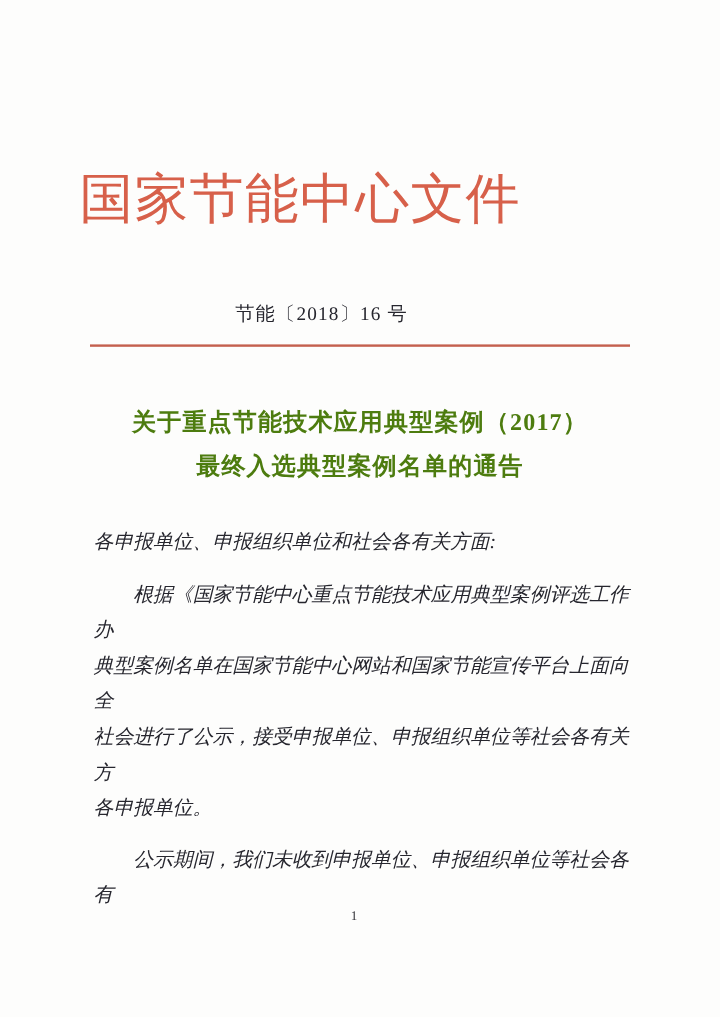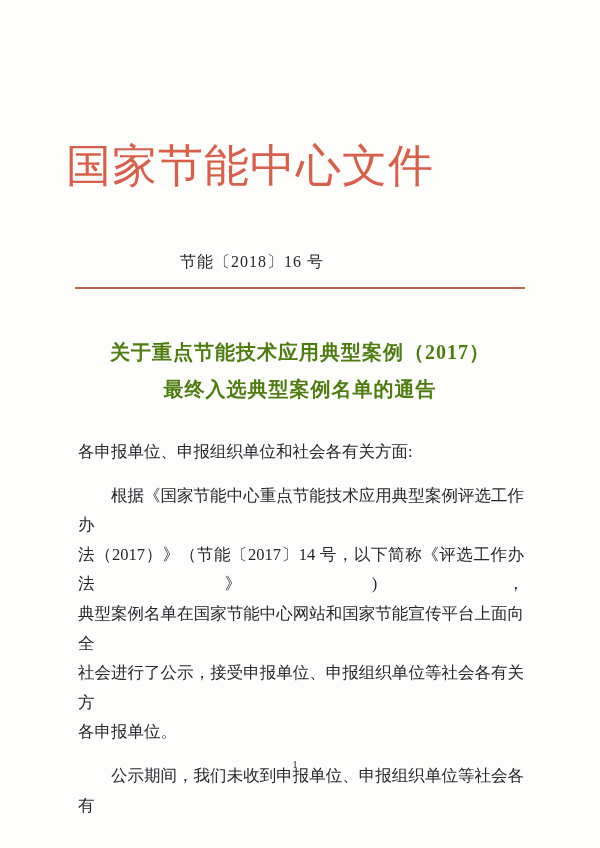--- a/index.html
+++ b/index.html
@@ -23,21 +23,21 @@
     text-align: center;
     font-size: 45px;
     font-weight: 400;
     letter-spacing: 1px;
     color: #d7604a;
     white-space: nowrap;
   }
   .doc-number {
     position: absolute;
     top: 252px;
-    left: 0;
+    left: 16px;
     width: 504px;
     text-align: center;
     font-size: 16px;
     color: #26262e;
     letter-spacing: 1px;
   }
   .red-rule {
     position: absolute;
     top: 287px;
     left: 75px;
@@ -61,20 +61,21 @@
     position: absolute;
     top: 437px;
     left: 78px;
     width: 446px;
     font-size: 16.5px;
     line-height: 29.6px;
     color: #26262e;
   }
   .line {
     white-space: nowrap;
+    font-style: italic;
   }
   .line.fill {
     white-space: normal;
     text-align: justify;
     text-align-last: justify;
   }
   .line.indent {
     text-indent: 2em;
     margin-top: 14px;
   }
@@ -100,21 +101,20 @@
   <div class="red-rule"></div>
 
   <div class="doc-title">
     <div>关于重点节能技术应用典型案例（2017）</div>
     <div>最终入选典型案例名单的通告</div>
   </div>
 
   <div class="body-block">
       <div class="line">各申报单位、申报组织单位和社会各有关方面:</div>
       <div class="line indent fill">根据《国家节能中心重点节能技术应用典型案例评选工作办</div>
-      <div class="line fill">法（2017）》（节能〔2017〕14 号，以下简称《评选工作办法》)，</div>
       <div class="line fill">典型案例名单在国家节能中心网站和国家节能宣传平台上面向全</div>
       <div class="line fill">社会进行了公示，接受申报单位、申报组织单位等社会各有关方</div>
       <div class="line">各申报单位。</div>
       <div class="line indent fill">公示期间，我们未收到申报单位、申报组织单位等社会各有</div>
     </div>
 
   <div class="page-number">1</div>
 
 </div>
 

